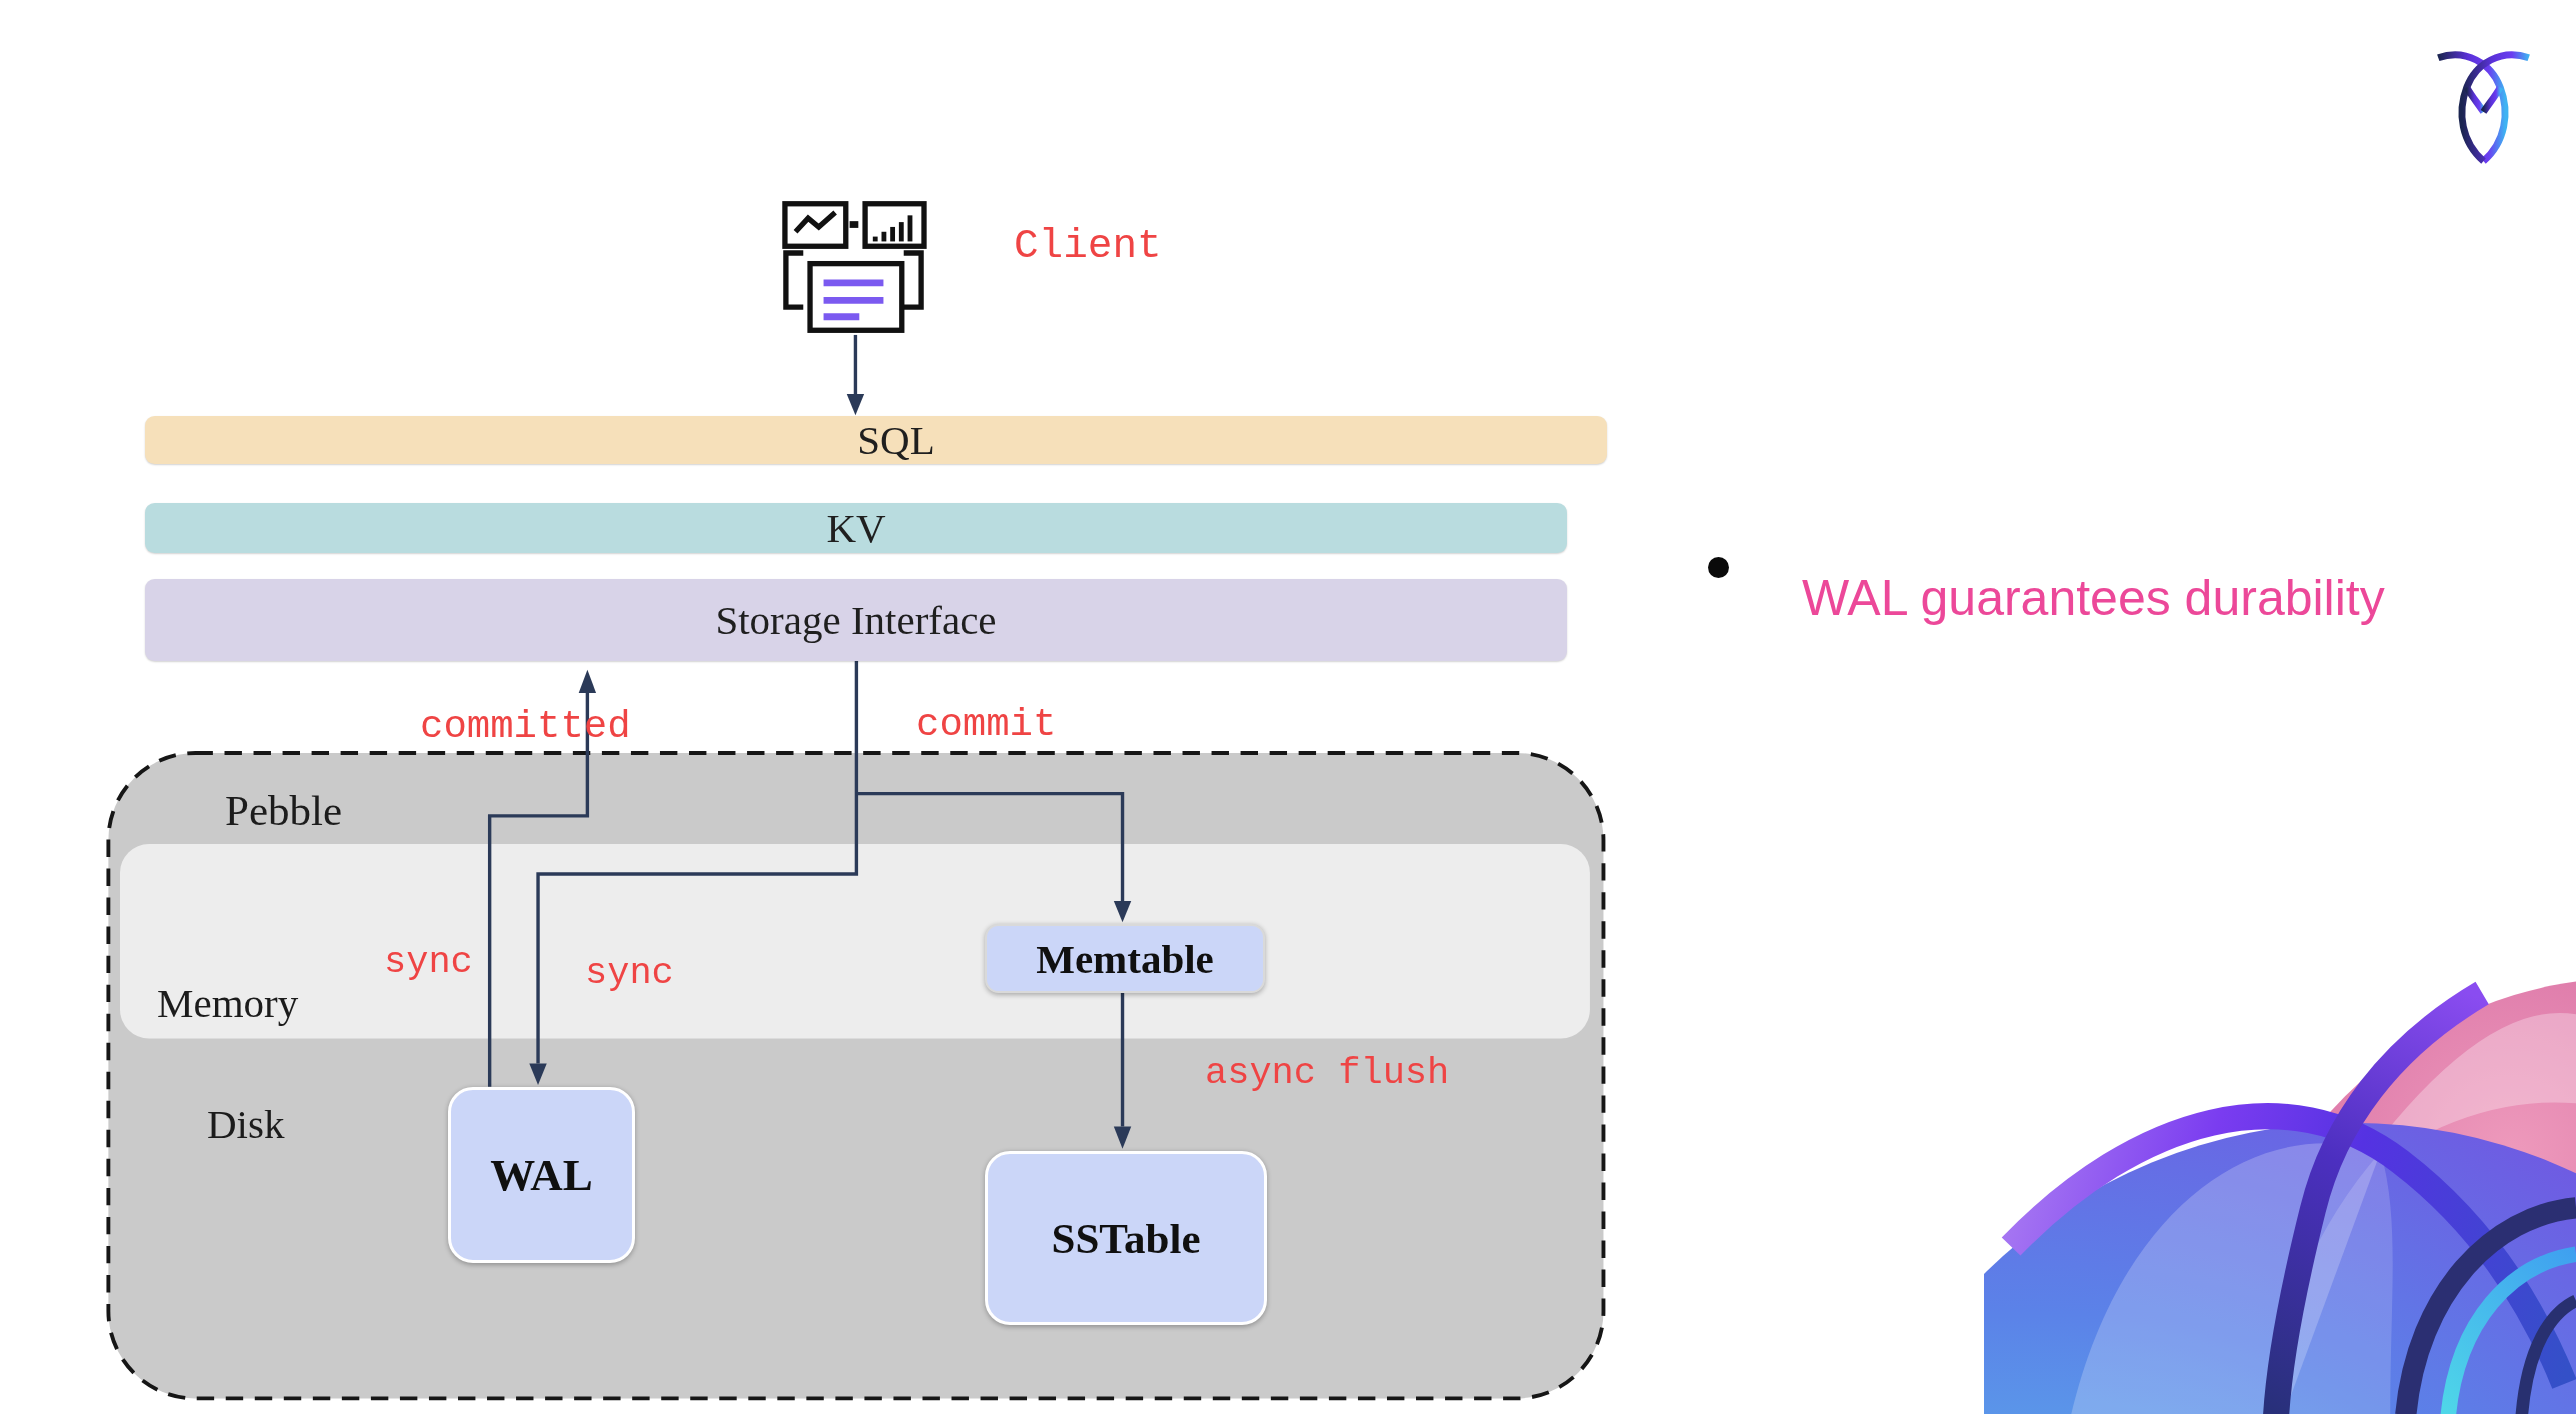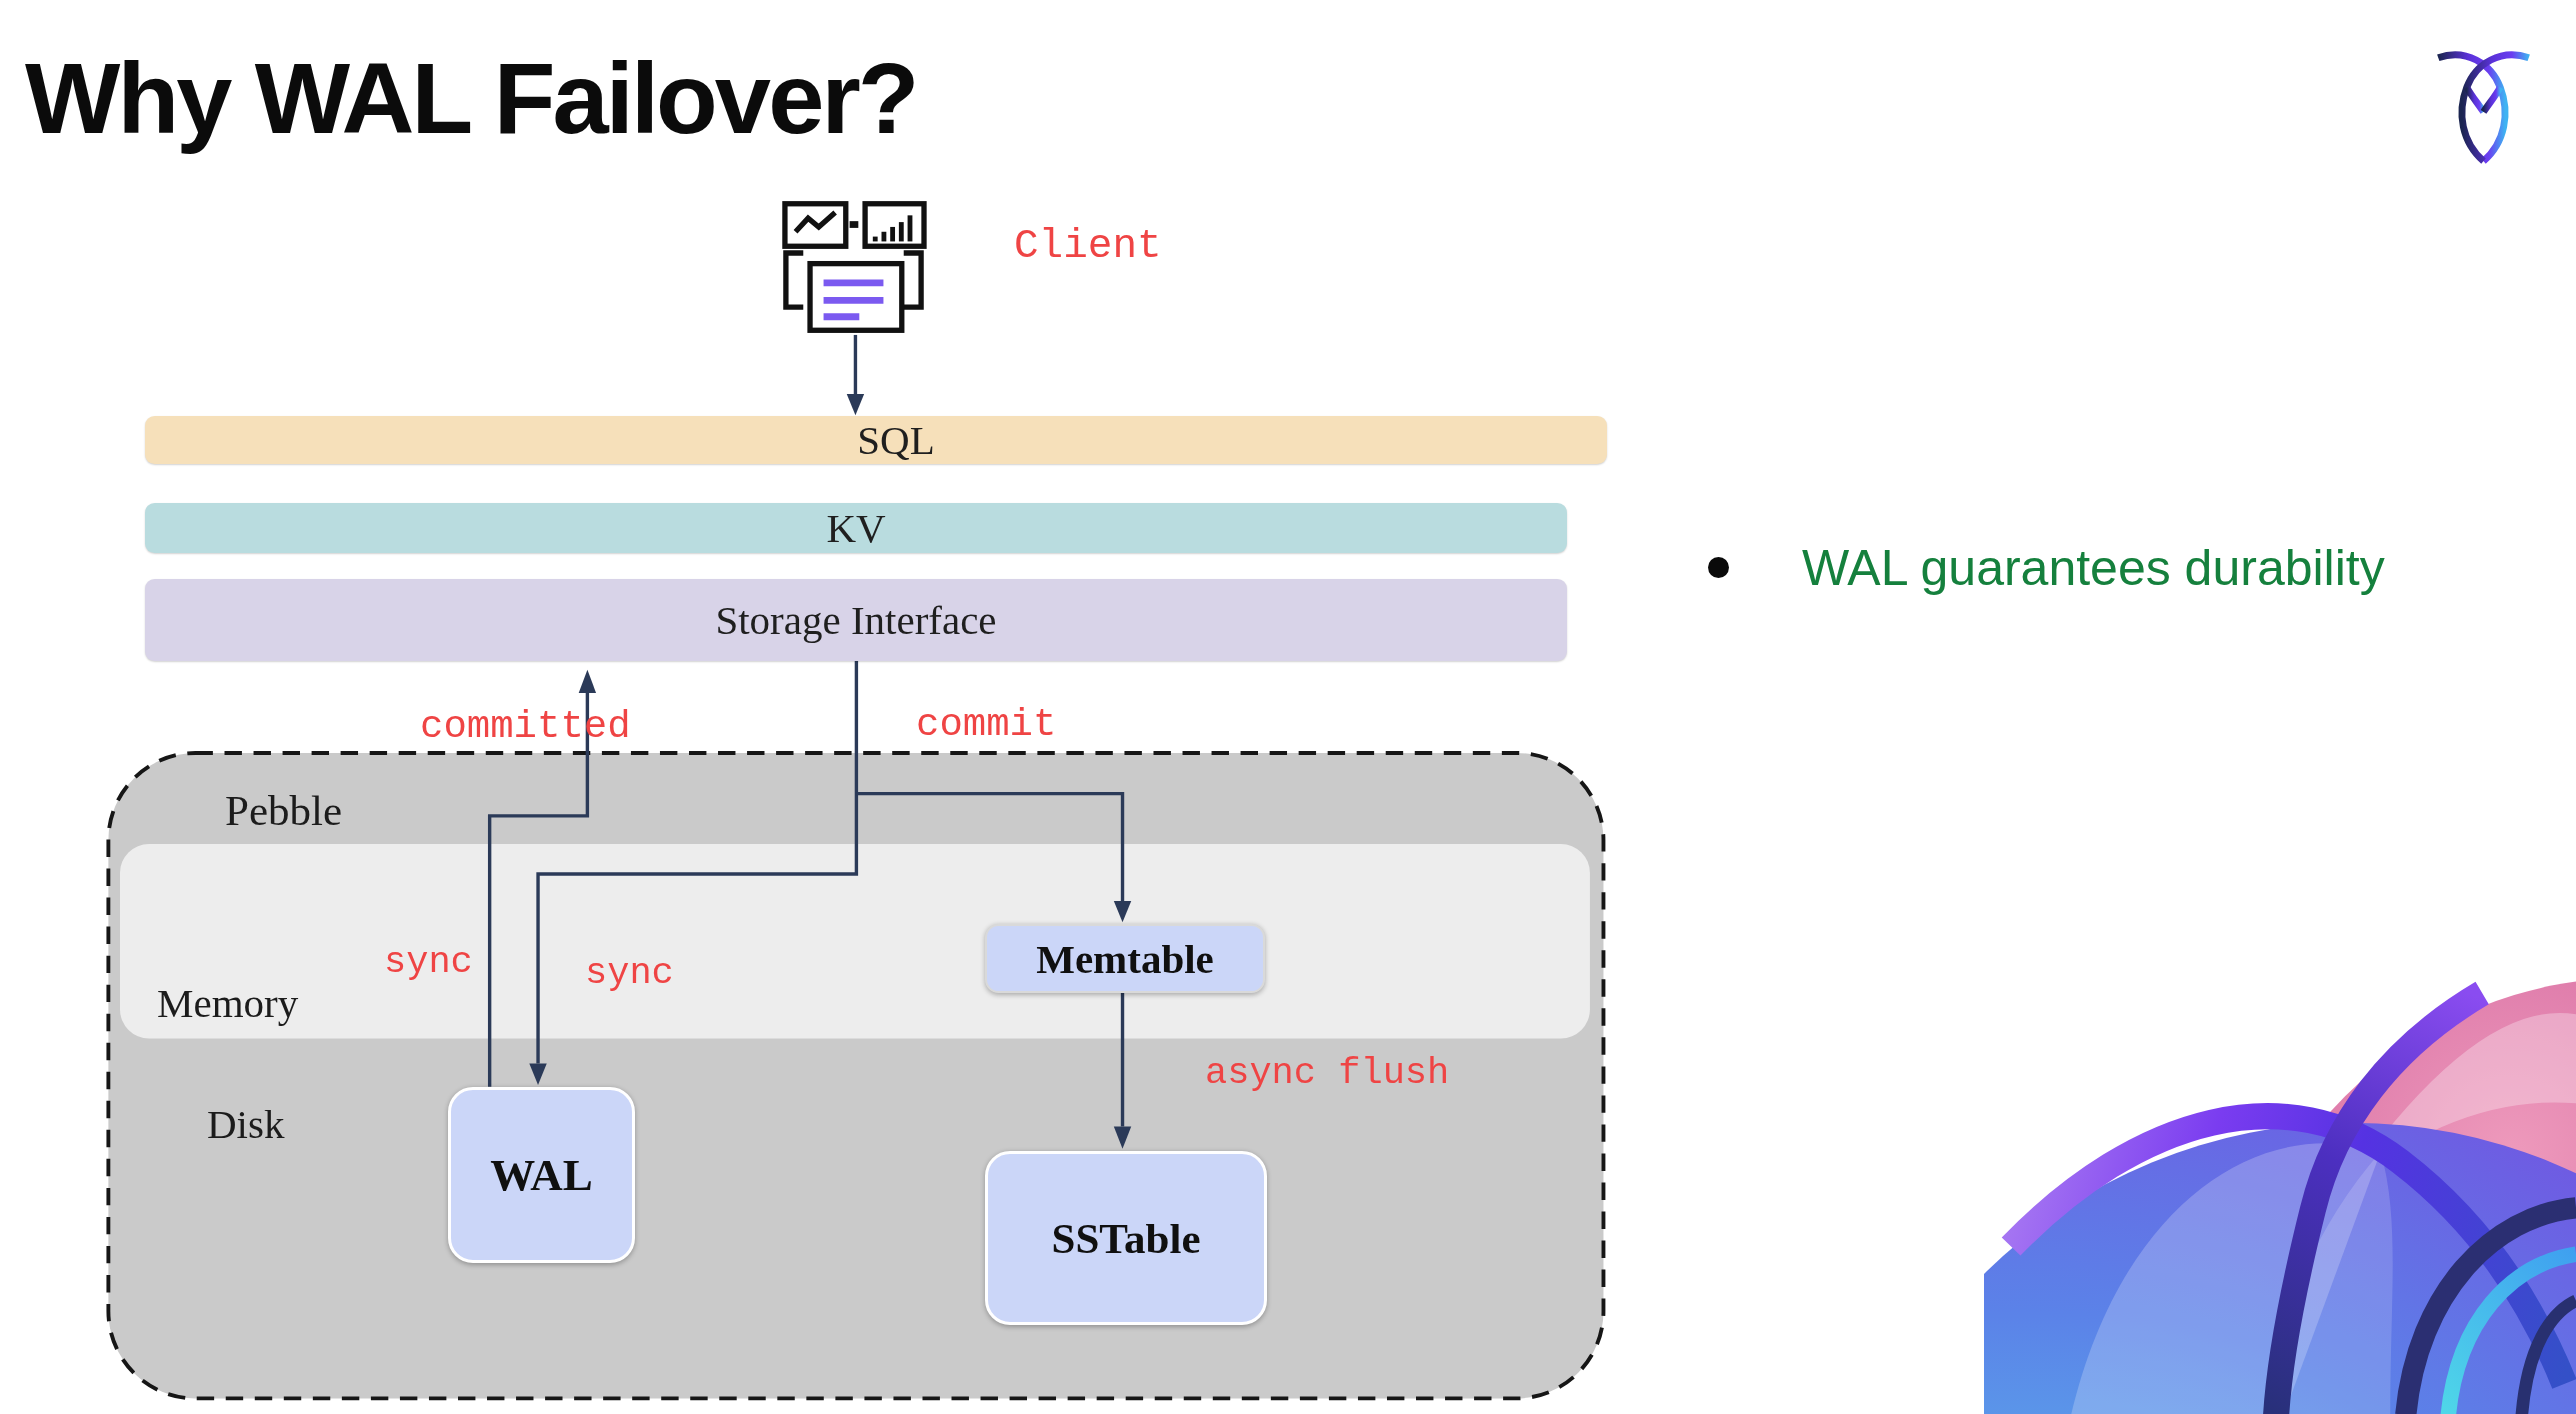--- a/index.html
+++ b/index.html
@@ -27,29 +27,28 @@
   .node-box{display:flex;align-items:center;justify-content:center;
             font-family:"Liberation Serif",serif;font-weight:700;color:#101010;
             box-shadow:0 1.9px 4.8px rgba(0,0,0,.28);}
   #box-wal{left:448px;top:1087px;width:181px;height:170px;border-radius:25px;border:3.9px solid #ffffff;font-size:45px;}
   #box-memtable{left:985px;top:924px;width:276px;height:65px;border-radius:13.5px;border:2.9px solid #d9d9d9;font-size:41px;}
   #box-sstable{left:985px;top:1151px;width:276px;height:168px;border-radius:25px;border:3.9px solid #ffffff;font-size:43px;}
   #bullets{left:1708px;top:538px;width:794px;}
   .bullet-row{display:flex;margin-top:41px;}
   .bullet-row:first-child{margin-top:0;}
   .bullet-dot{flex:0 0 auto;width:21px;height:21px;border-radius:50%;background:#0a0a0a;margin:19.4px 73px 0 0;}
-  .bullet-text{font-size:50px;line-height:61px;color:#15803d;}
+  .bullet-text{font-size:50px;line-height:61px;color:#ec4899;margin-top:30px;}
   svg{display:block;}
 </style>
 </head>
 <body>
 
 <div id="canvas">
 
-  <div id="title" class="abs">Why WAL Failover?</div>
 
   <svg class="abs" style="left:2435px;top:46px;" width="97" height="120" viewBox="0 0 96 122">
     <defs>
       <linearGradient id="glogo" x1="0" y1="0" x2="1" y2="0">
         <stop offset="0" stop-color="#1b2550"></stop>
         <stop offset="0.45" stop-color="#5a31d8"></stop>
         <stop offset="0.75" stop-color="#6a3df0"></stop>
         <stop offset="1" stop-color="#3fb3f2"></stop>
       </linearGradient>
     </defs>

